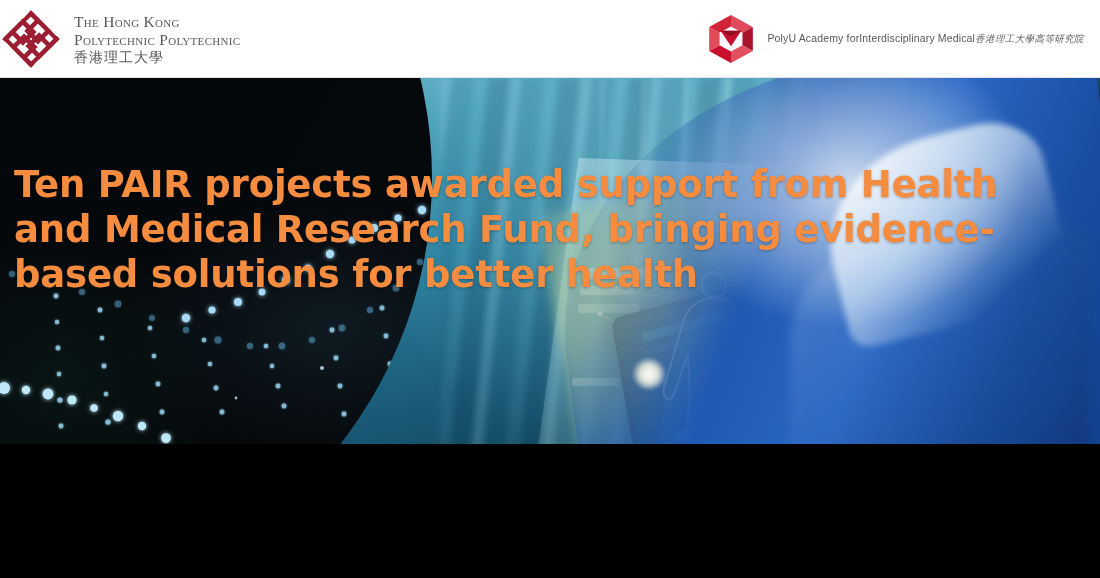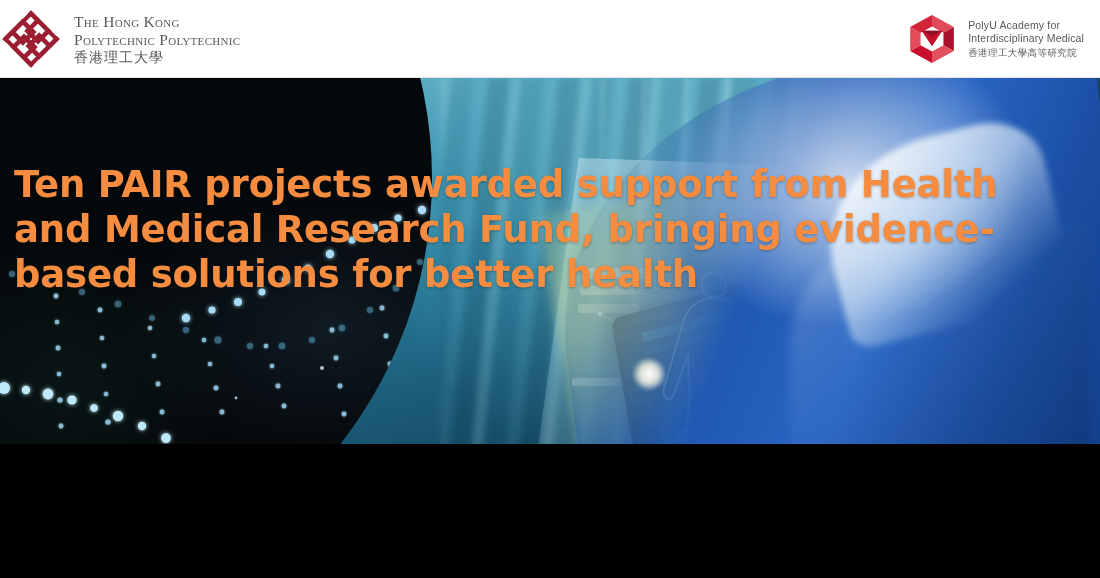--- a/index.html
+++ b/index.html
@@ -30,23 +30,23 @@
   }
   .polyu-en1{font-size:15.5px;font-variant:small-caps;}
   .polyu-en2{font-size:15.5px;font-variant:small-caps;margin-top:2px;}
   .polyu-zh{
     font-family:"DejaVu Sans", sans-serif;
     font-size:14px;color:#58585a;margin-top:3px;letter-spacing:1px;
   }
 
   .brand-right{display:flex;align-items:center;gap:10px;padding-right:16px;}
   .pair-mark{width:52px;height:52px;flex:0 0 52px;}
-  .pair-words{display:flex;flex-direction:column;line-height:1.28;}
+  .pair-words{display:flex;flex-direction:row;line-height:1.28;}
   .pair-en{font-size:10.5px;color:#58585a;letter-spacing:.15px;}
-  .pair-zh{font-family:"DejaVu Sans",sans-serif;font-size:9.5px;color:#58585a;letter-spacing:.4px;margin-top:1px;}
+  .pair-zh{font-family:"DejaVu Sans",sans-serif;font-size:9.5px;color:#58585a;letter-spacing:.4px;margin-top:1px;font-style:italic;}
 
   
   .hero{position:absolute;left:0;top:78px;width:1100px;height:366px;overflow:hidden;background:#050508;}
 
   
   .photo-medical{
     position:absolute;inset:0;
     background:
       
       radial-gradient(ellipse 200px 230px at 1065px 150px, rgba(8,16,40,.97) 0%, rgba(10,20,46,.75) 45%, rgba(12,26,54,0) 78%),

